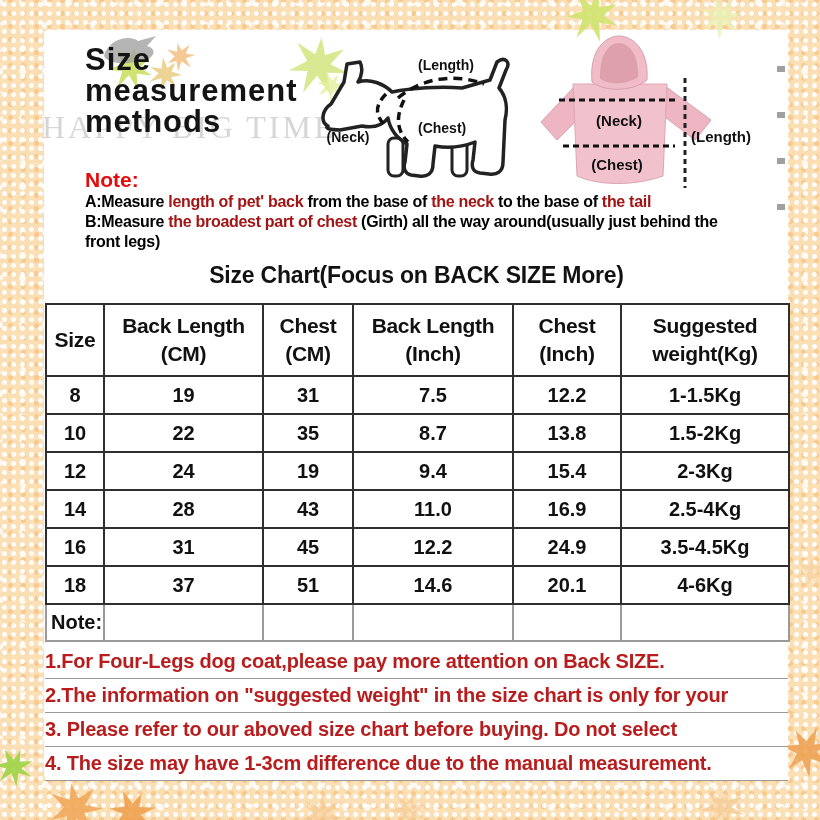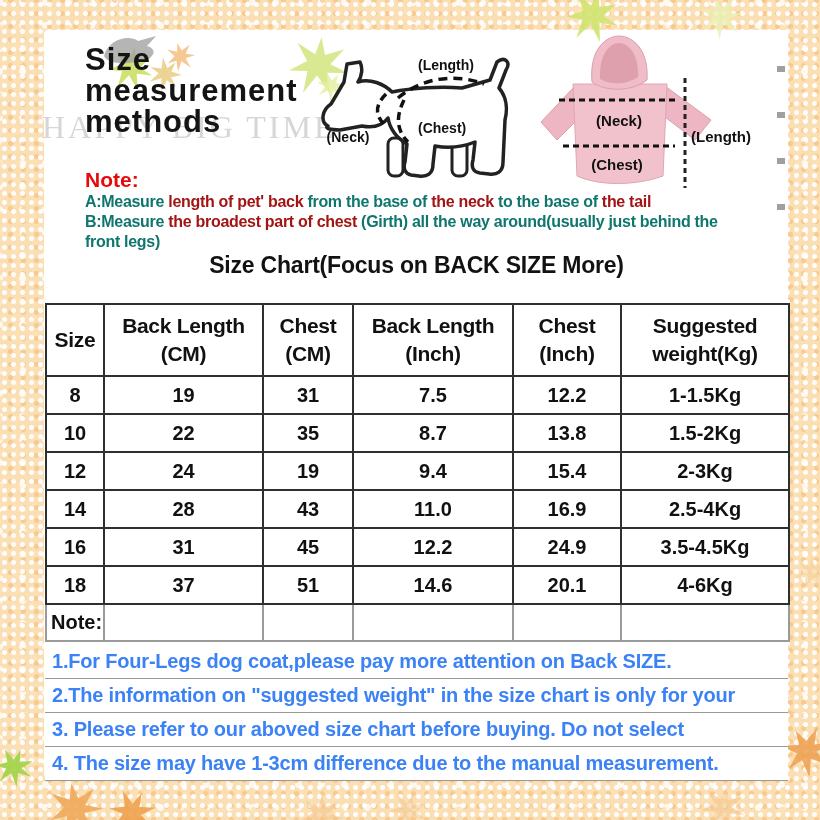--- a/index.html
+++ b/index.html
@@ -43,25 +43,25 @@
   .page-title{
     left:85px;top:44px;width:300px;
     font-size:31px;line-height:31px;font-weight:bold;color:#141414;letter-spacing:1px;
   }
   .diagram{overflow:visible;}
 
   .note-head{left:85px;top:168px;font-size:21px;font-weight:bold;color:#e60b0b;}
   .note-line{left:85px;font-size:16px;font-weight:bold;letter-spacing:-0.3px;line-height:20px;}
   .note-a{top:192px;width:660px;white-space:nowrap;}
   .note-b{top:212px;width:648px;}
-  .seg-black{color:#0f766e;}
+  .seg-black{color:#000000;}
   .seg-red{color:#a31414;}
 
   .chart-title{
-    left:45px;top:252px;width:743px;text-align:center;
+    left:45px;top:262px;width:743px;text-align:center;
     font-size:23px;font-weight:bold;color:#121212;letter-spacing:-0.2px;
   }
 
   .size-table{
     position:absolute;left:45px;top:303px;width:743px;z-index:3;
     border-collapse:collapse;background:#fff;table-layout:fixed;
   }
   .size-table th,.size-table td{
     border:2px solid #2f2f2f;text-align:center;color:#111;
     font-weight:bold;padding:0;
@@ -71,22 +71,22 @@
   .size-table tr.note-row td{
     border-color:#9a9a9a;border-top-color:#2f2f2f;height:35px;
     text-align:left;padding-left:4px;font-size:20px;
   }
   .bottom-notes{
     position:absolute;left:45px;top:645px;width:743px;z-index:3;
     list-style:none;margin:0;padding:0;
   }
   .bottom-notes li{
     height:33px;line-height:32px;background:#fff;border-bottom:1px solid #999;
-    font-size:20px;font-weight:bold;color:#3b82f6;
-    white-space:nowrap;overflow:hidden;padding-left:7px;letter-spacing:-0.2px;
+    font-size:20px;font-weight:bold;color:#b91c1c;
+    white-space:nowrap;overflow:hidden;padding-left:0;letter-spacing:-0.2px;
   }
   svg text{font-family:"Liberation Sans","DejaVu Sans",sans-serif;font-weight:bold;fill:#111;}
 </style>
 </head>
 <body>
 
 <div class="canvas">
   <div class="texture"></div>
   <div class="content-panel"></div>
 

